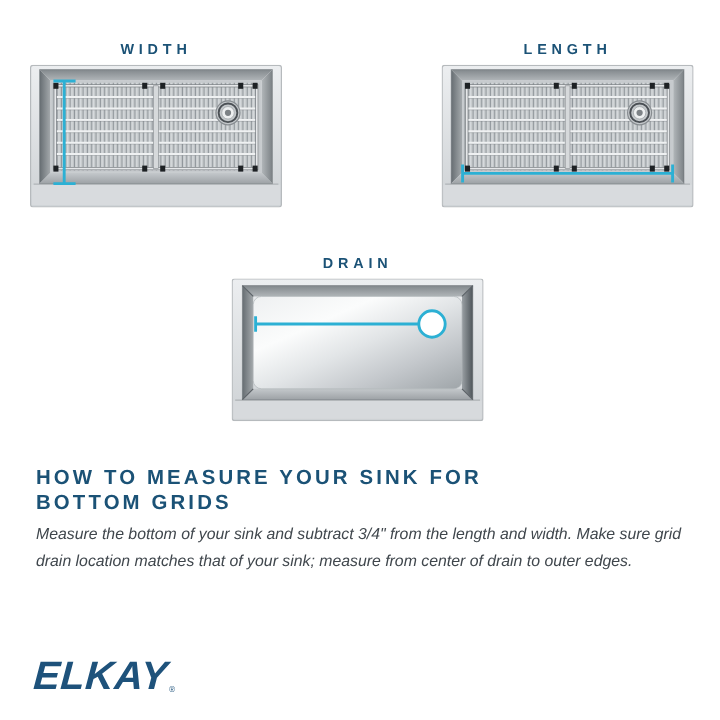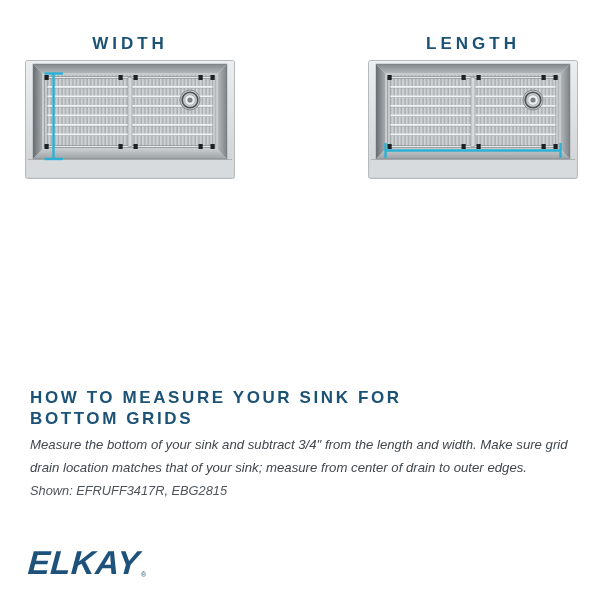--- a/index.html
+++ b/index.html
@@ -4,21 +4,21 @@
 <style>
   * { margin:0; padding:0; box-sizing:border-box; }
   html,body { width:600px; height:600px; background:#ffffff; font-family:"Liberation Sans", sans-serif; }
   .page { position:relative; width:600px; height:600px; background:#ffffff; overflow:hidden; }
 
   .fig { position:absolute; width:210px; text-align:center; }
   .fig-width  { left:25px;  top:34px; }
   .fig-length { left:368px; top:34px; }
   .fig-drain  { left:193px; top:212px; }
   .fig-label {
-    display:block; font-size:17px; font-weight:bold; letter-spacing:4px;
+    display:block; font-size:12px; font-weight:bold; letter-spacing:4px;
     color:#1B5276; margin-bottom:6px;
   }
   .sink-svg { display:block; }
 
   .heading {
     position:absolute; left:30px; top:387px; width:500px;
     font-size:17px; font-weight:bold; letter-spacing:2.6px;
     color:#1B5276; line-height:21px; white-space:pre-line;
   }
   .body-text {
@@ -167,23 +167,33 @@
     <svg class="sink-svg" viewBox="0 0 210 119" width="210" height="119">
       <use href="#art-grid-sink"></use>
       <g stroke="#2CB0D4" stroke-width="2.4" stroke-linecap="butt">
         <line x1="17.5" y1="90.5" x2="192.5" y2="90.5"></line>
         <line x1="17.5" y1="83" x2="17.5" y2="98"></line>
         <line x1="192.5" y1="83" x2="192.5" y2="98"></line>
       </g>
     </svg>
   </div>
 
+  <div class="fig fig-drain">
+    <span class="fig-label">DRAIN</span>
+    <svg class="sink-svg" viewBox="0 0 210 119" width="210" height="119">
+      <use href="#art-empty-sink"></use>
+      <g stroke="#2CB0D4" stroke-width="2.4" stroke-linecap="butt">
+        <line x1="20" y1="38" x2="156" y2="38"></line>
+        <line x1="20" y1="31.5" x2="20" y2="44.5"></line>
+      </g>
+      <circle cx="167" cy="38" r="11" fill="#ffffff" stroke="#2CB0D4" stroke-width="2.4"></circle>
+    </svg>
+  </div>
 
   <h1 class="heading">HOW TO MEASURE YOUR SINK FOR
 BOTTOM GRIDS</h1>
   <p class="body-text">Measure the bottom of your sink and subtract 3/4" from the length and width. Make sure grid drain location matches that of your sink; measure from center of drain to outer edges.</p>
-  <p class="shown-text">Shown: EFRUFF3417R, EBG2815</p>
 
   <div class="logo">
     <span class="logo-text">ELKAY</span><span class="logo-reg">®</span>
   </div>
 
 </div>
 
 </body></html>

